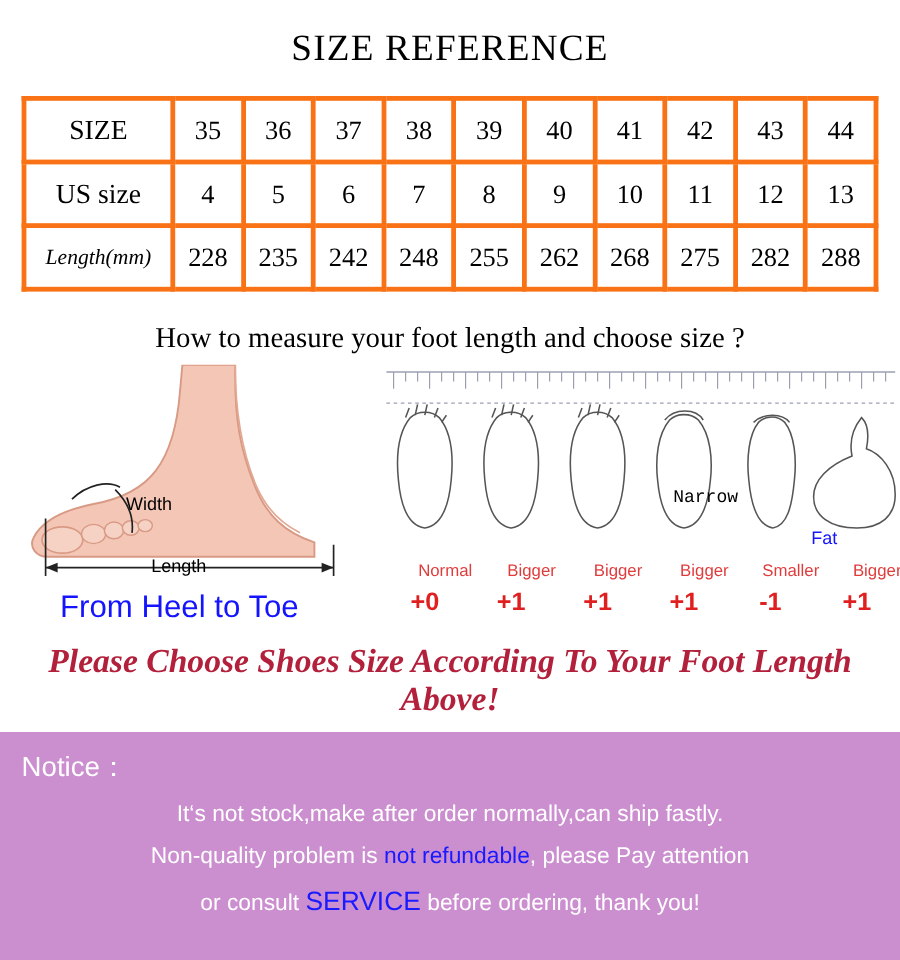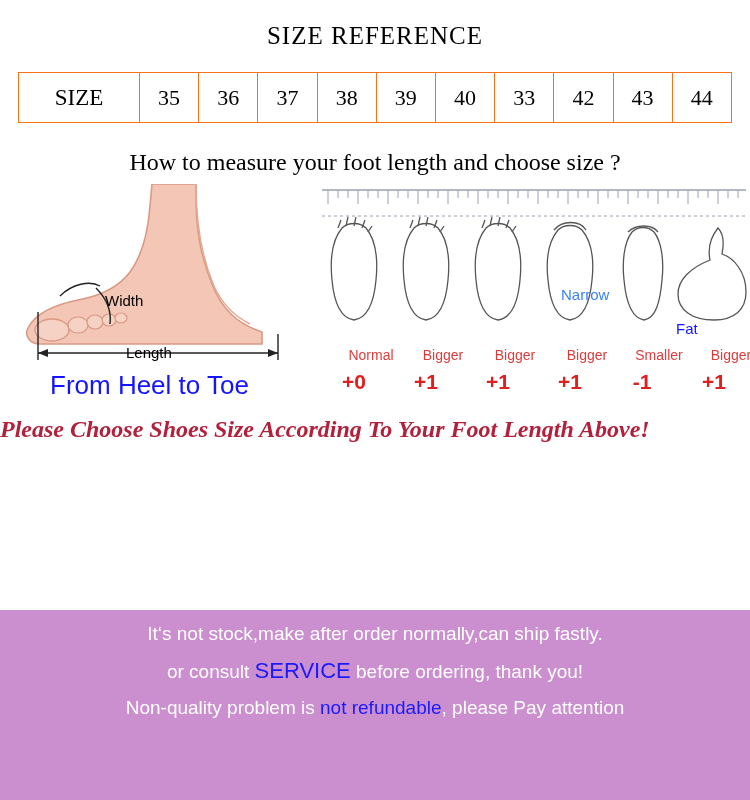--- a/index.html
+++ b/index.html
@@ -13,37 +13,37 @@
     font-family: "Liberation Serif", serif;
     color: #000;
     position: relative;
     overflow: hidden;
   }
 
   
   .page-title {
     text-align: center;
     font-family: "Liberation Serif", serif;
-    font-size: 25px;
+    font-size: 31px;
     letter-spacing: 1px;
     padding-top: 22px;
     font-weight: normal;
   }
 
   
   .table-wrap {
     margin: 22px 18px 0 18px;
   }
   table.size-table {
     border-collapse: collapse;
     width: 714px;
     table-layout: fixed;
   }
   table.size-table td {
-    border: 1px solid #f97316;
+    border: 4px solid #f97316;
     text-align: center;
     height: 47px;
     font-size: 22px;
     font-family: "Liberation Serif", serif;
   }
   table.size-table td.rowhead {
     width: 118px;
     font-size: 23px;
   }
   table.size-table td.rowhead.small {
@@ -101,21 +101,22 @@
     left: 50px;
     top: 186px;
     font-size: 26px;
     color: #1414ff;
     font-family: "Liberation Sans", sans-serif;
   }
   .lbl-narrow {
     left: 243px;
     top: 102px;
     font-size: 15px;
-    color: #3b82f6;
+    color: #000000;
+    font-family: Liberation Mono, monospace;
   }
   .lbl-fat {
     left: 358px;
     top: 136px;
     font-size: 15px;
     color: #1414ff;
   }
 
   .foot-row-labels {
     position: absolute;
@@ -142,25 +143,25 @@
     flex: 1;
     text-align: center;
     color: #e02020;
     font-size: 21px;
     font-weight: bold;
     font-family: "Liberation Sans", sans-serif;
   }
 
   
   .red-note {
-    text-align: left;
+    text-align: center;
     color: #b3203b;
     font-style: italic;
     font-weight: bold;
-    font-size: 24px;
+    font-size: 28px;
     font-family: "Liberation Serif", serif;
     margin-top: 12px;
   }
 
   
   .notice {
     position: absolute;
     left: 0;
     bottom: 0;
     width: 750px;
@@ -197,24 +198,50 @@
   <table class="size-table">
     <tbody>
       <tr>
         <td class="rowhead">SIZE</td>
         <td>35</td>
         <td>36</td>
         <td>37</td>
         <td>38</td>
         <td>39</td>
         <td>40</td>
-        <td>33</td>
+        <td>41</td>
         <td>42</td>
         <td>43</td>
         <td>44</td>
+      </tr>
+      <tr>
+        <td class="rowhead">US size</td>
+        <td>4</td>
+        <td>5</td>
+        <td>6</td>
+        <td>7</td>
+        <td>8</td>
+        <td>9</td>
+        <td>10</td>
+        <td>11</td>
+        <td>12</td>
+        <td>13</td>
+      </tr>
+      <tr>
+        <td class="rowhead small">Length(mm)</td>
+        <td>228</td>
+        <td>235</td>
+        <td>242</td>
+        <td>248</td>
+        <td>255</td>
+        <td>262</td>
+        <td>268</td>
+        <td>275</td>
+        <td>282</td>
+        <td>288</td>
       </tr>
     </tbody>
   </table>
 </div>
 
 <div class="measure-heading">How to measure your foot length and choose size ?</div>
 
 <div class="illustration">
 
   <div class="left-ill">
@@ -332,20 +359,21 @@
       <span class="cell">+1</span>
       <span class="cell">-1</span>
       <span class="cell">+1</span>
     </div>
   </div>
 </div>
 
 <div class="red-note">Please Choose Shoes Size According To Your Foot Length Above!</div>
 
 <div class="notice">
+  <div class="notice-title">Notice：</div>
   <div class="notice-line">It‘s not stock,make after order normally,can ship fastly.</div>
+  <div class="notice-line">
+    <span>Non-quality problem is </span><span class="hl-blue">not refundable</span><span>, please Pay attention</span>
+  </div>
   <div class="notice-line">
     <span>or consult </span><span class="hl-service">SERVICE</span><span> before ordering, thank you!</span>
   </div>
-  <div class="notice-line">
-    <span>Non-quality problem is </span><span class="hl-blue">not refundable</span><span>, please Pay attention</span>
-  </div>
 </div>
 
 </body></html>

